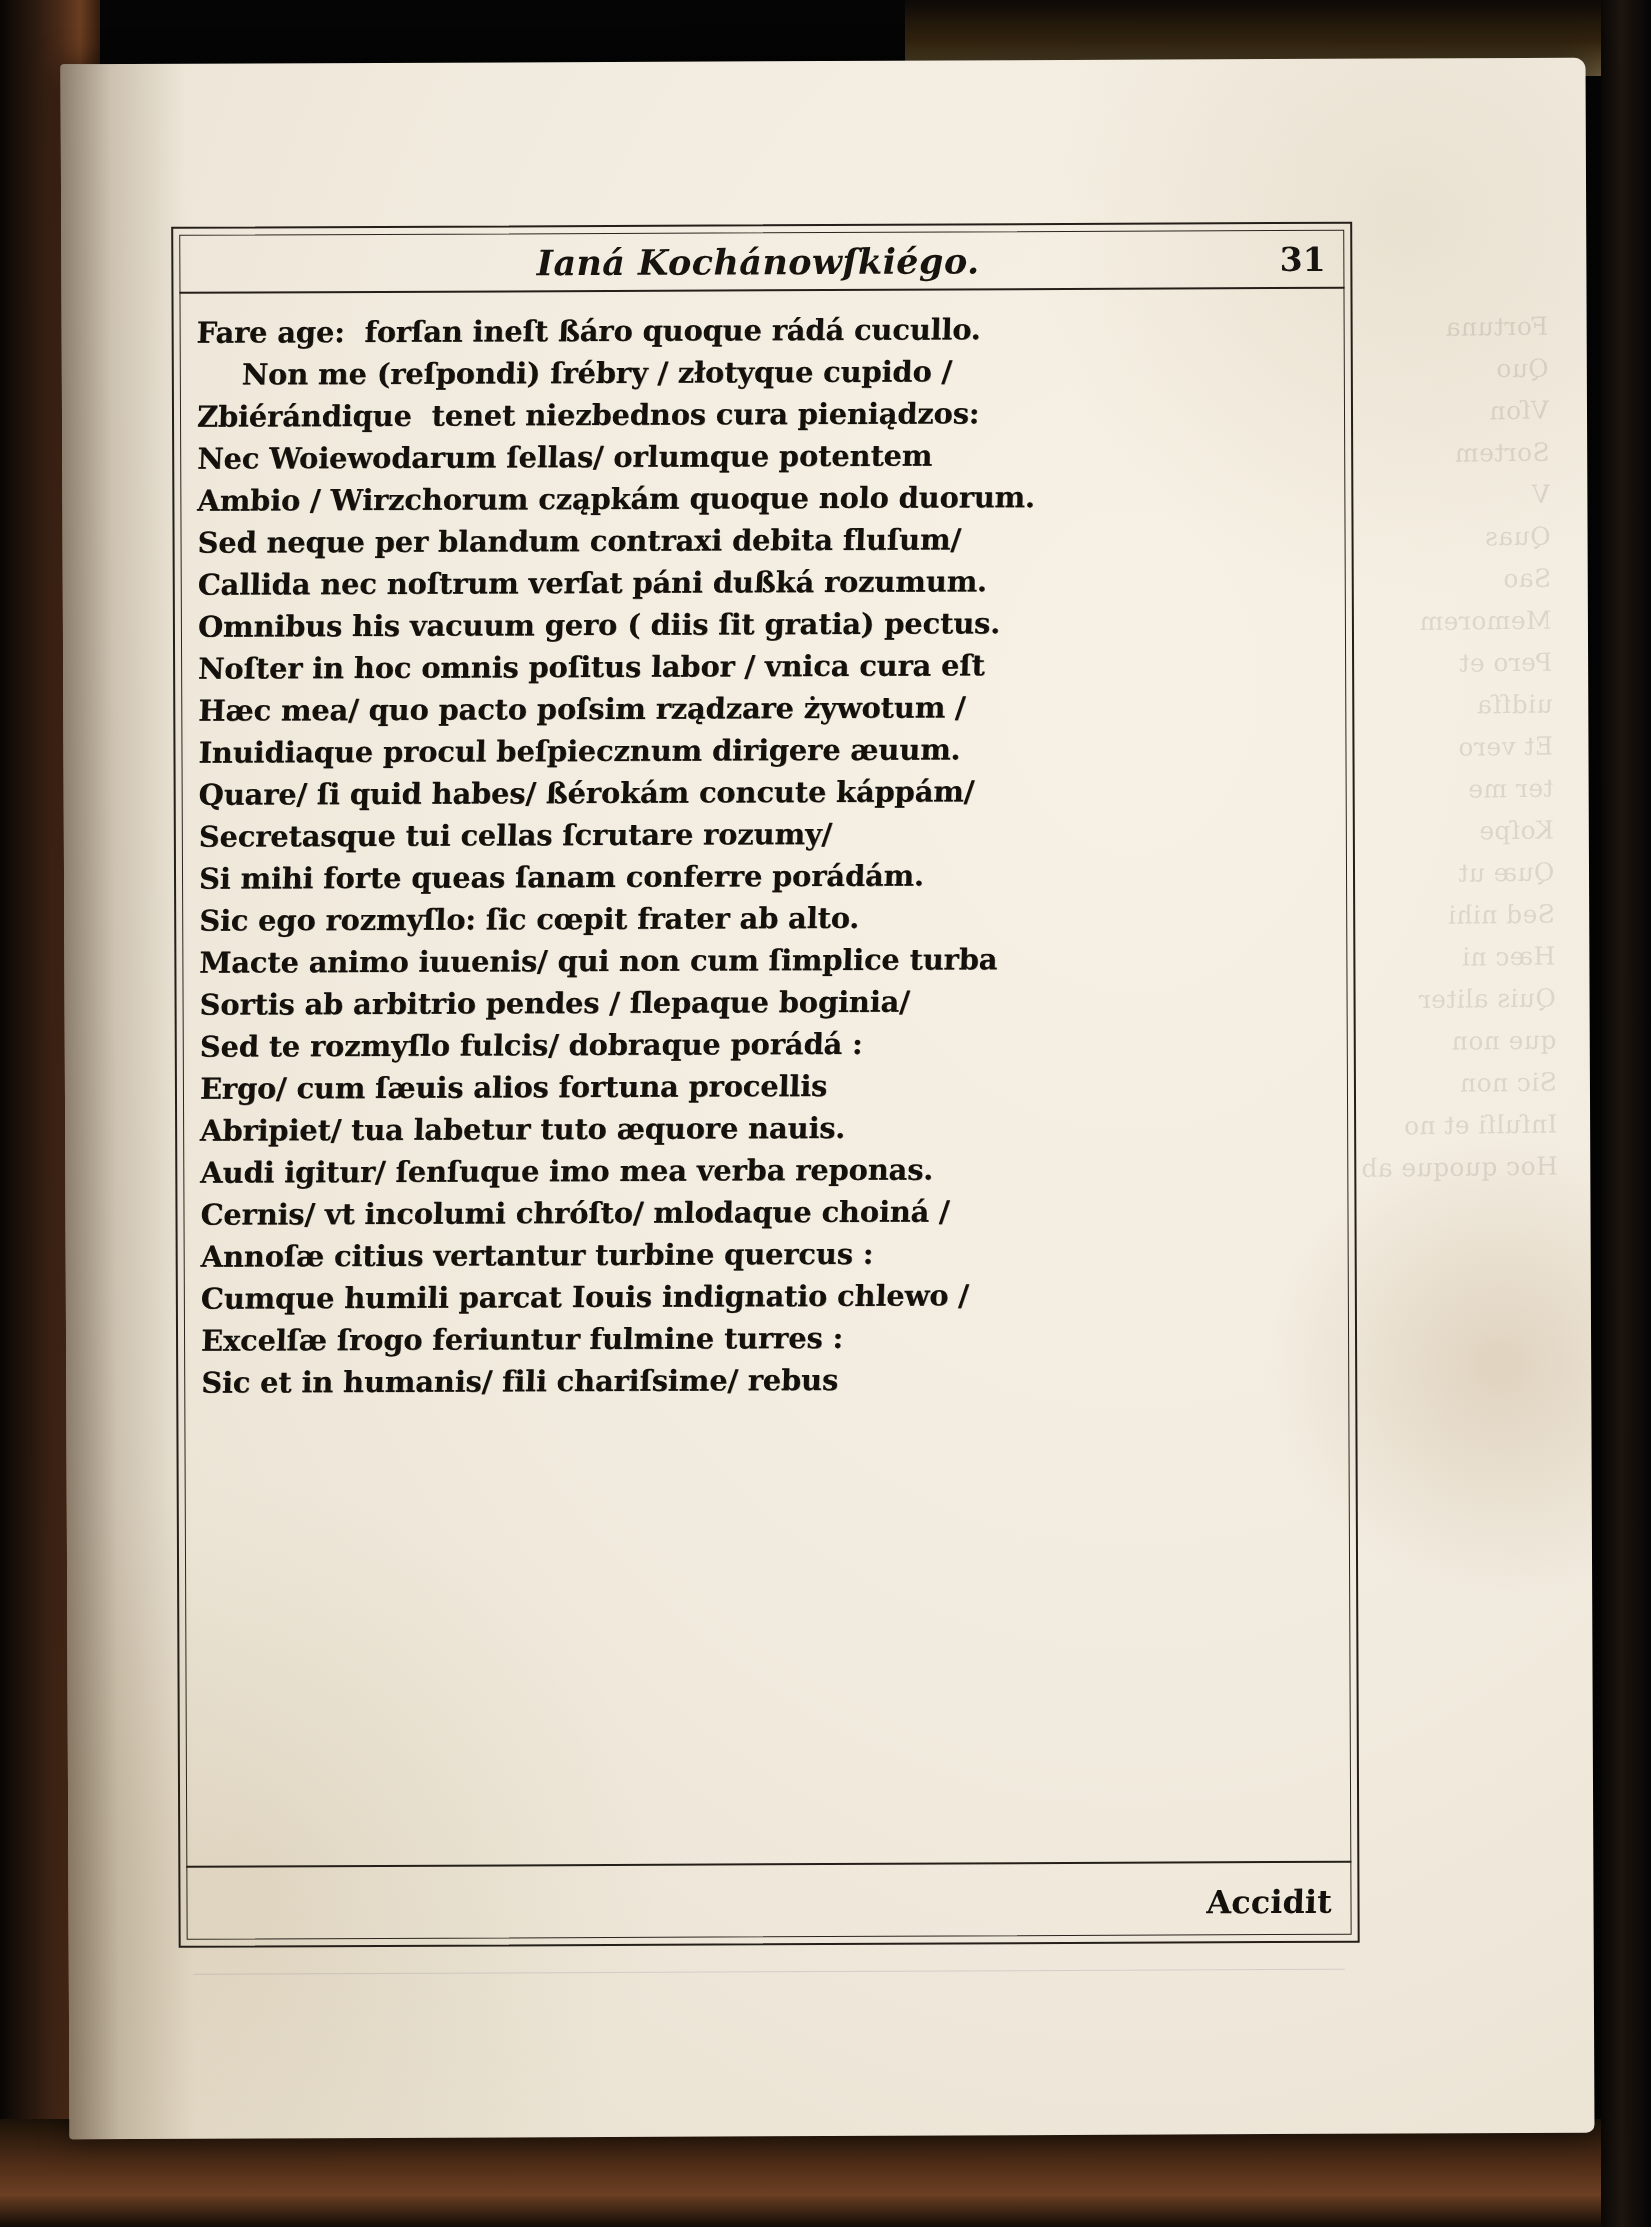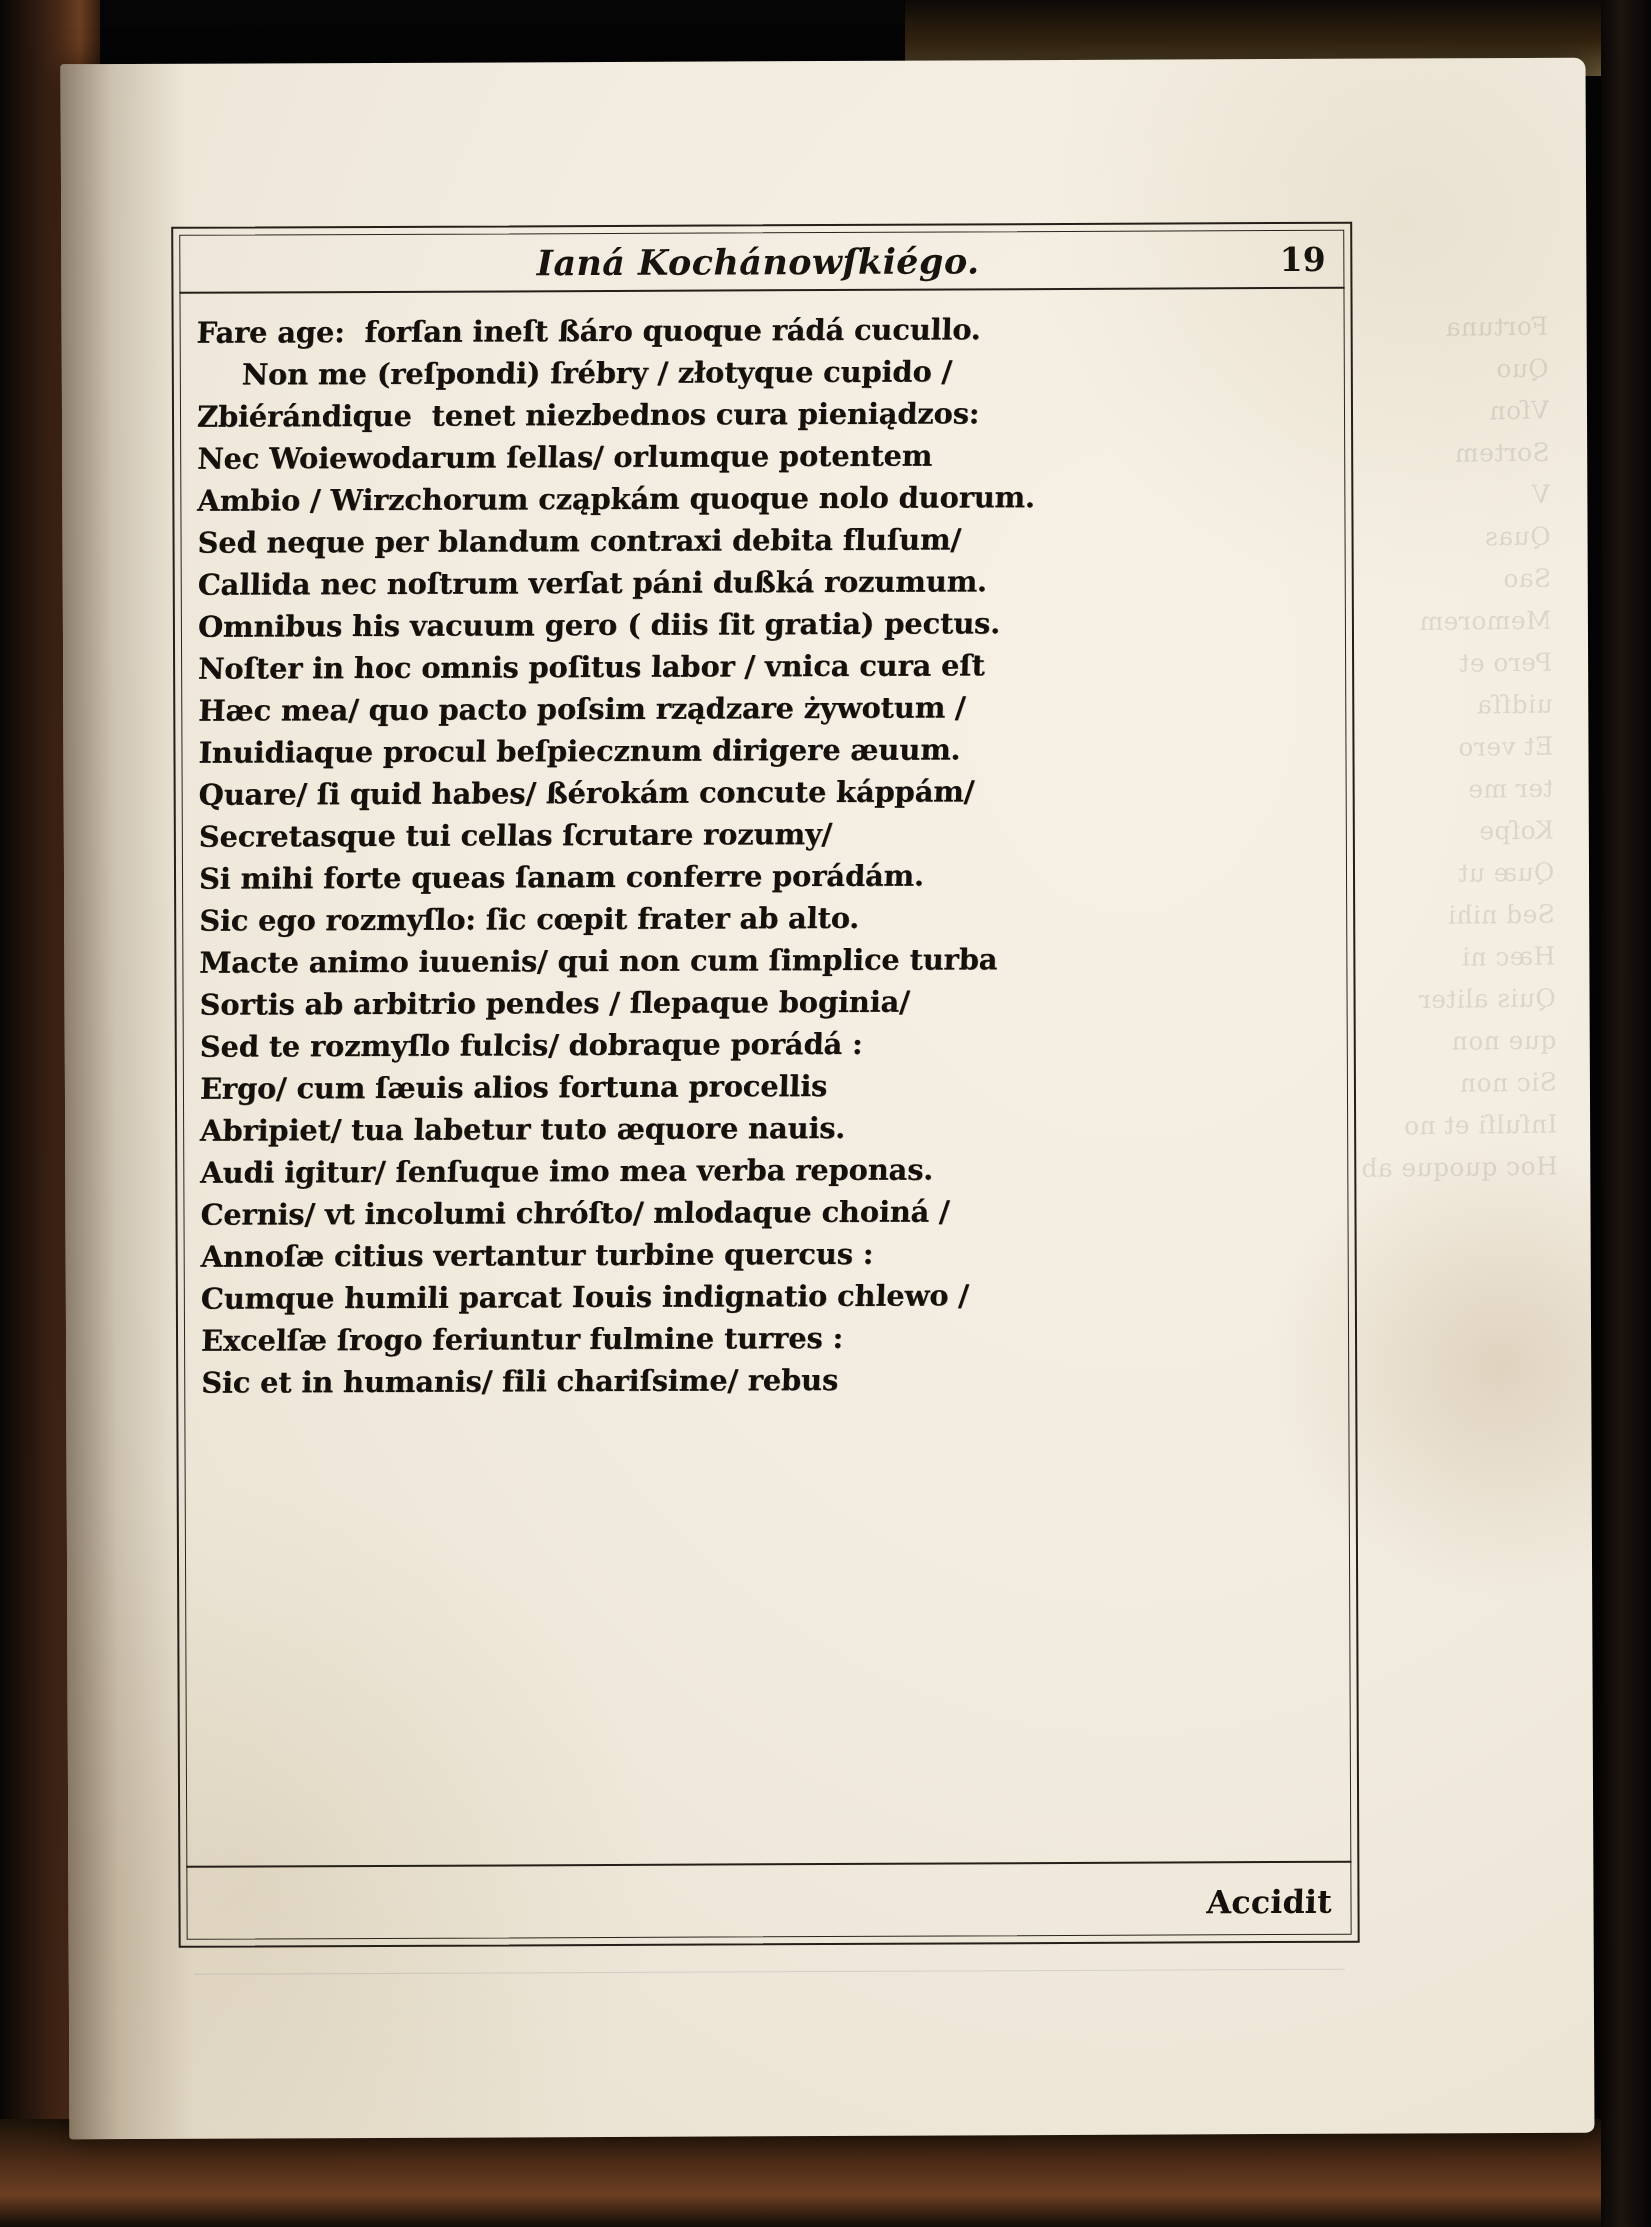--- a/index.html
+++ b/index.html
@@ -244,21 +244,21 @@
 
     <div id="textblock">
 
       <div class="rule-outer"></div>
       <div class="rule-inner"></div>
       <div class="rule-head"></div>
       <div class="rule-foot"></div>
 
       <div id="runhead">
         <div id="runhead-title">Ianá Kochánowſkiégo.</div>
-        <div id="page-number">19</div>
+        <div id="page-number">31</div>
       </div>
 
       <div id="verse">
           <div class="line">Fare age:  forſan ineſt ßáro quoque rádá cucullo.</div>
           <div class="line indent">Non me (reſpondi) ſrébry / złotyque cupido /</div>
           <div class="line">Zbiérándique  tenet niezbednos cura pieniądzos:</div>
           <div class="line">Nec Woiewodarum ſellas/ orlumque potentem</div>
           <div class="line">Ambio / Wirzchorum cząpkám quoque nolo duorum.</div>
           <div class="line">Sed neque per blandum contraxi debita fluſum/</div>
           <div class="line">Callida nec noſtrum verſat páni dußká rozumum.</div>

